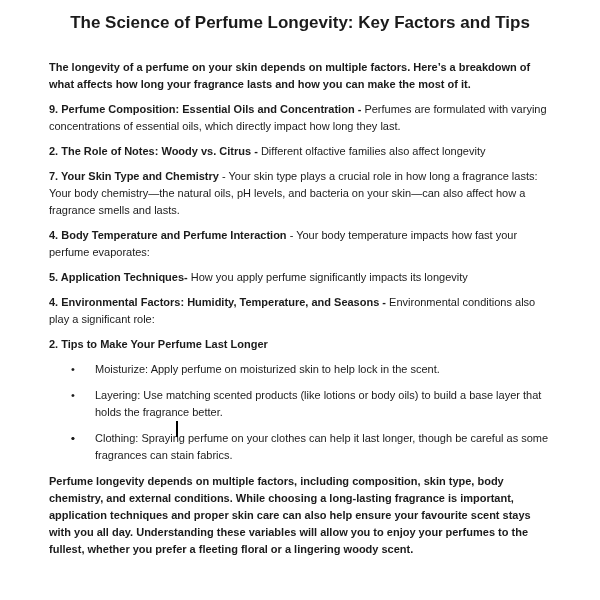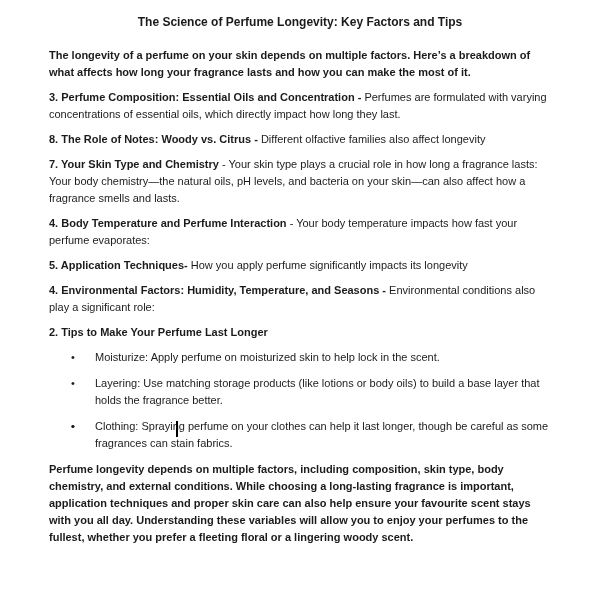--- a/index.html
+++ b/index.html
@@ -14,24 +14,24 @@
     box-sizing: border-box;
     padding: 14px 49px 0 49px;
     background: #ffffff;
     color: #1b1b1b;
     font-family: "Liberation Sans", "DejaVu Sans", sans-serif;
     font-size: 11px;
     line-height: 17px;
     overflow: hidden;
   }
   .title {
-    font-size: 12px;
+    font-size: 17px;
     font-weight: 700;
     text-align: center;
-    margin: 0 0 16px 0;
+    margin: 0 0 28px 0;
   }
   p {
     margin: 0 0 8px 0;
   }
   .bold, .b {
     font-weight: 700;
   }
   ul.tips {
     list-style: none;
     margin: 0 0 8px 0;
@@ -58,37 +58,37 @@
 </style>
 </head>
 <body>
 
 <div class="page">
 
   <h1 class="title">The Science of Perfume Longevity: Key Factors and Tips</h1>
 
   <p class="bold">The longevity of a perfume on your skin depends on multiple factors. Here’s a breakdown of what affects how long your fragrance lasts and how you can make the most of it.</p>
 
-  <p><span class="b">3. Perfume Composition: Essential Oils and Concentration -</span><span> Perfumes are formulated with varying concentrations of essential oils, which directly impact how long they last.</span></p>
+  <p><span class="b">9. Perfume Composition: Essential Oils and Concentration -</span><span> Perfumes are formulated with varying concentrations of essential oils, which directly impact how long they last.</span></p>
 
-  <p><span class="b">8. The Role of Notes: Woody vs. Citrus -</span><span> Different olfactive families also affect longevity</span></p>
+  <p><span class="b">2. The Role of Notes: Woody vs. Citrus -</span><span> Different olfactive families also affect longevity</span></p>
 
   <p><span class="b">7. Your Skin Type and Chemistry</span><span> - Your skin type plays a crucial role in how long a fragrance lasts: Your body chemistry—the natural oils, pH levels, and bacteria on your skin—can also affect how a fragrance smells and lasts.</span></p>
 
   <p><span class="b">4. Body Temperature and Perfume Interaction</span><span> - Your body temperature impacts how fast your perfume evaporates:</span></p>
 
   <p><span class="b">5. Application Techniques-</span><span> How you apply perfume significantly impacts its longevity</span></p>
 
   <p><span class="b">4. Environmental Factors: Humidity, Temperature, and Seasons -</span><span> Environmental conditions also play a significant role:</span></p>
 
   <p><span class="b">2. Tips to Make Your Perfume Last Longer</span><span></span></p>
 
   <ul class="tips">
     <li><span class="bullet">•</span><span>Moisturize: Apply perfume on moisturized skin to help lock in the scent.</span></li>
-    <li><span class="bullet">•</span><span>Layering: Use matching storage products (like lotions or body oils) to build a base layer that holds the fragrance better.</span></li>
+    <li><span class="bullet">•</span><span>Layering: Use matching scented products (like lotions or body oils) to build a base layer that holds the fragrance better.</span></li>
     <li><span class="bullet">•</span></li>
     <li><span class="bullet">•</span><span>Clothing: Spraying perfume on your clothes can help it last longer, though be careful as some fragrances can stain fabrics.</span></li>
   </ul>
 
   <p class="bold">Perfume longevity depends on multiple factors, including composition, skin type, body chemistry, and external conditions. While choosing a long-lasting fragrance is important, application techniques and proper skin care can also help ensure your favourite scent stays with you all day. Understanding these variables will allow you to enjoy your perfumes to the fullest, whether you prefer a fleeting floral or a lingering woody scent.</p>
 
   <div class="caret"></div>
 
 </div>
 

